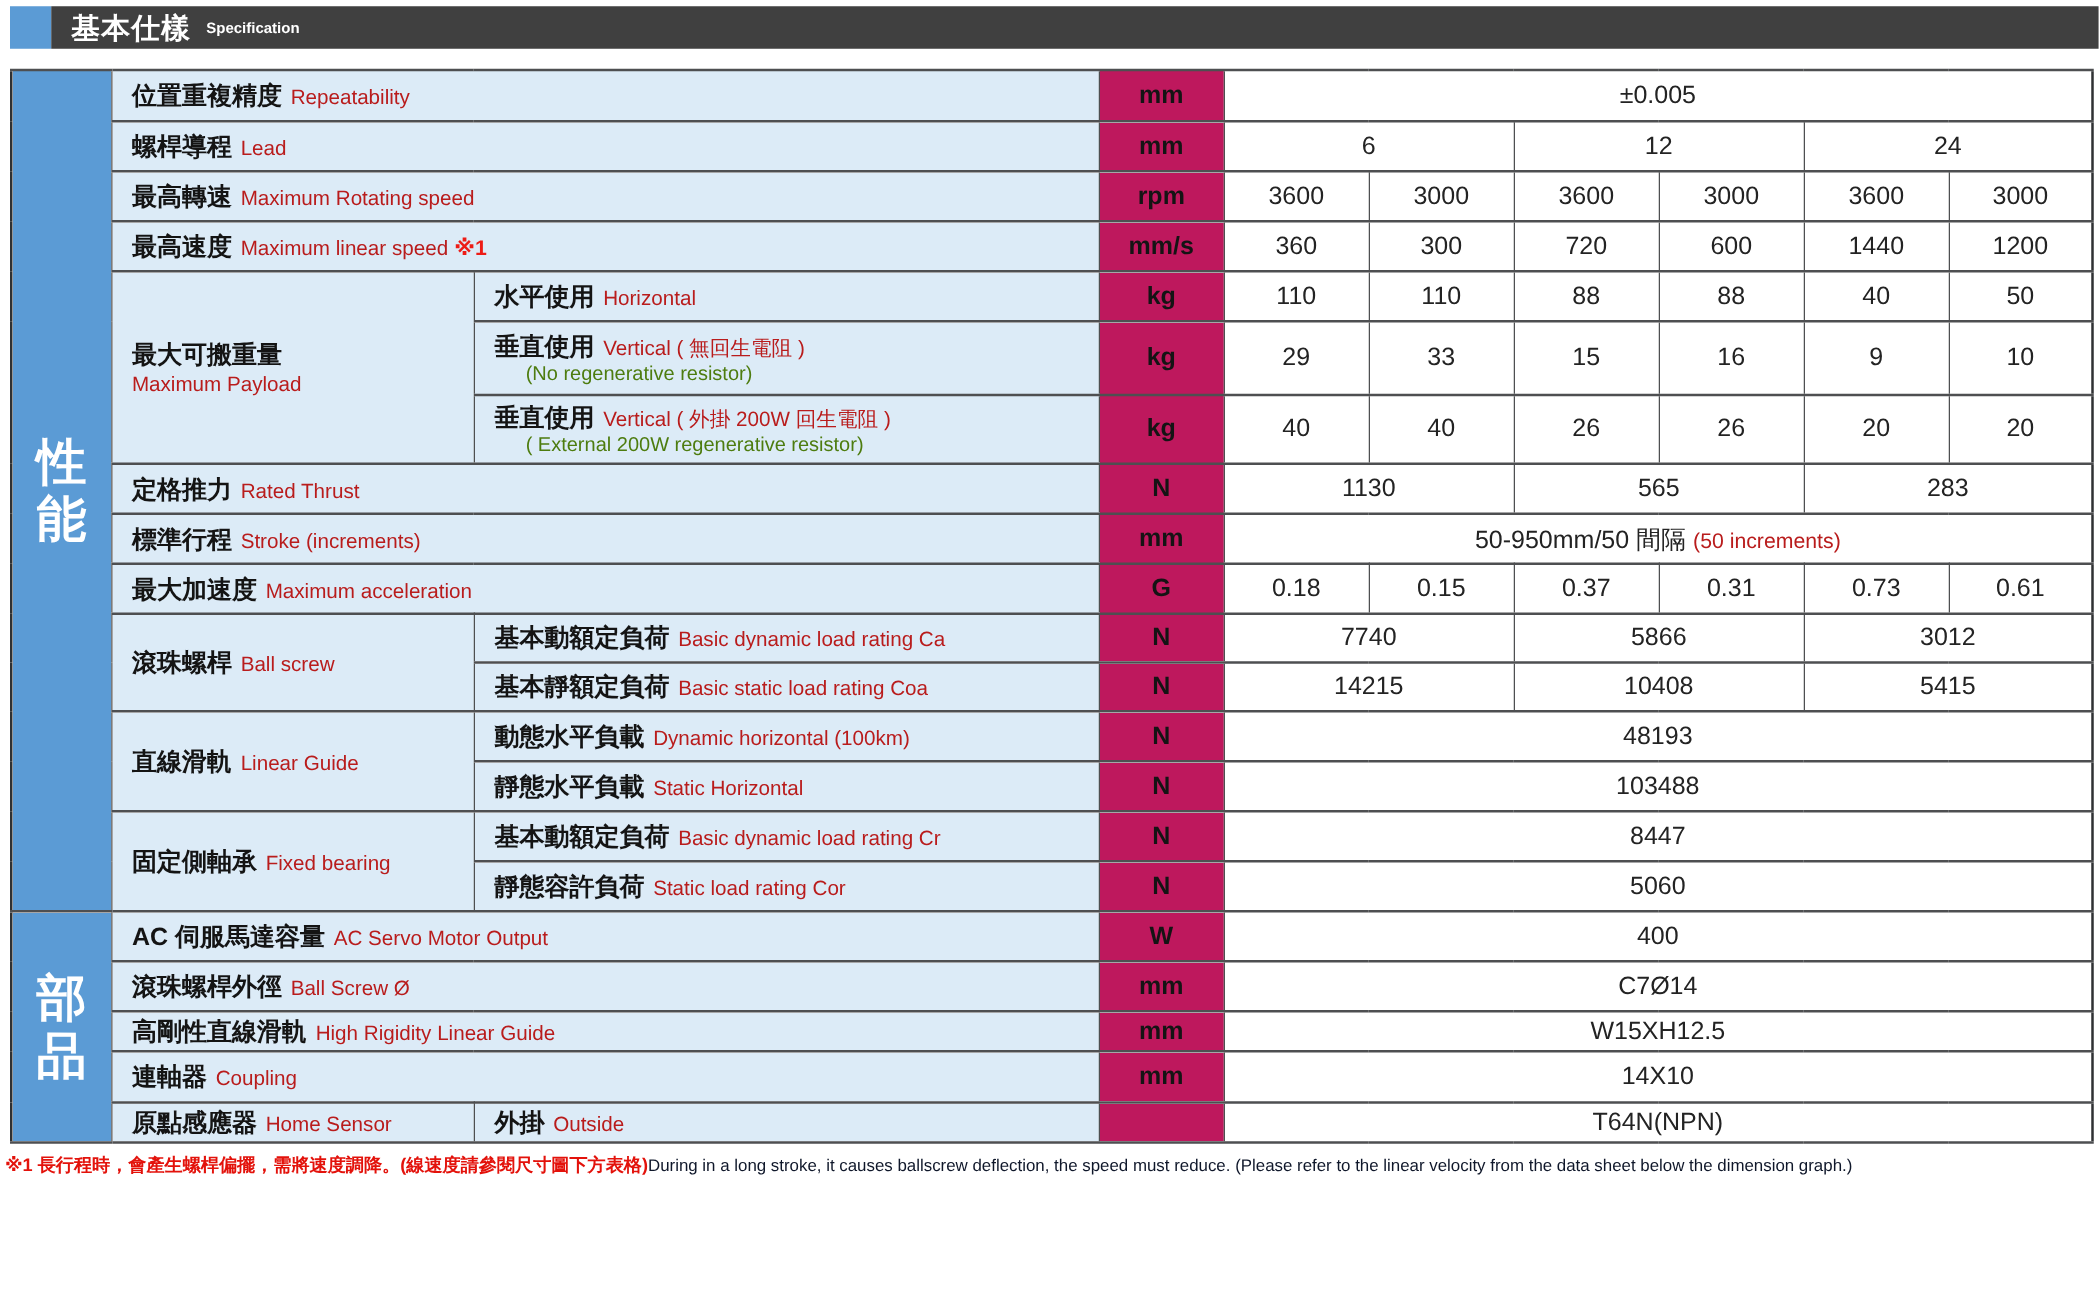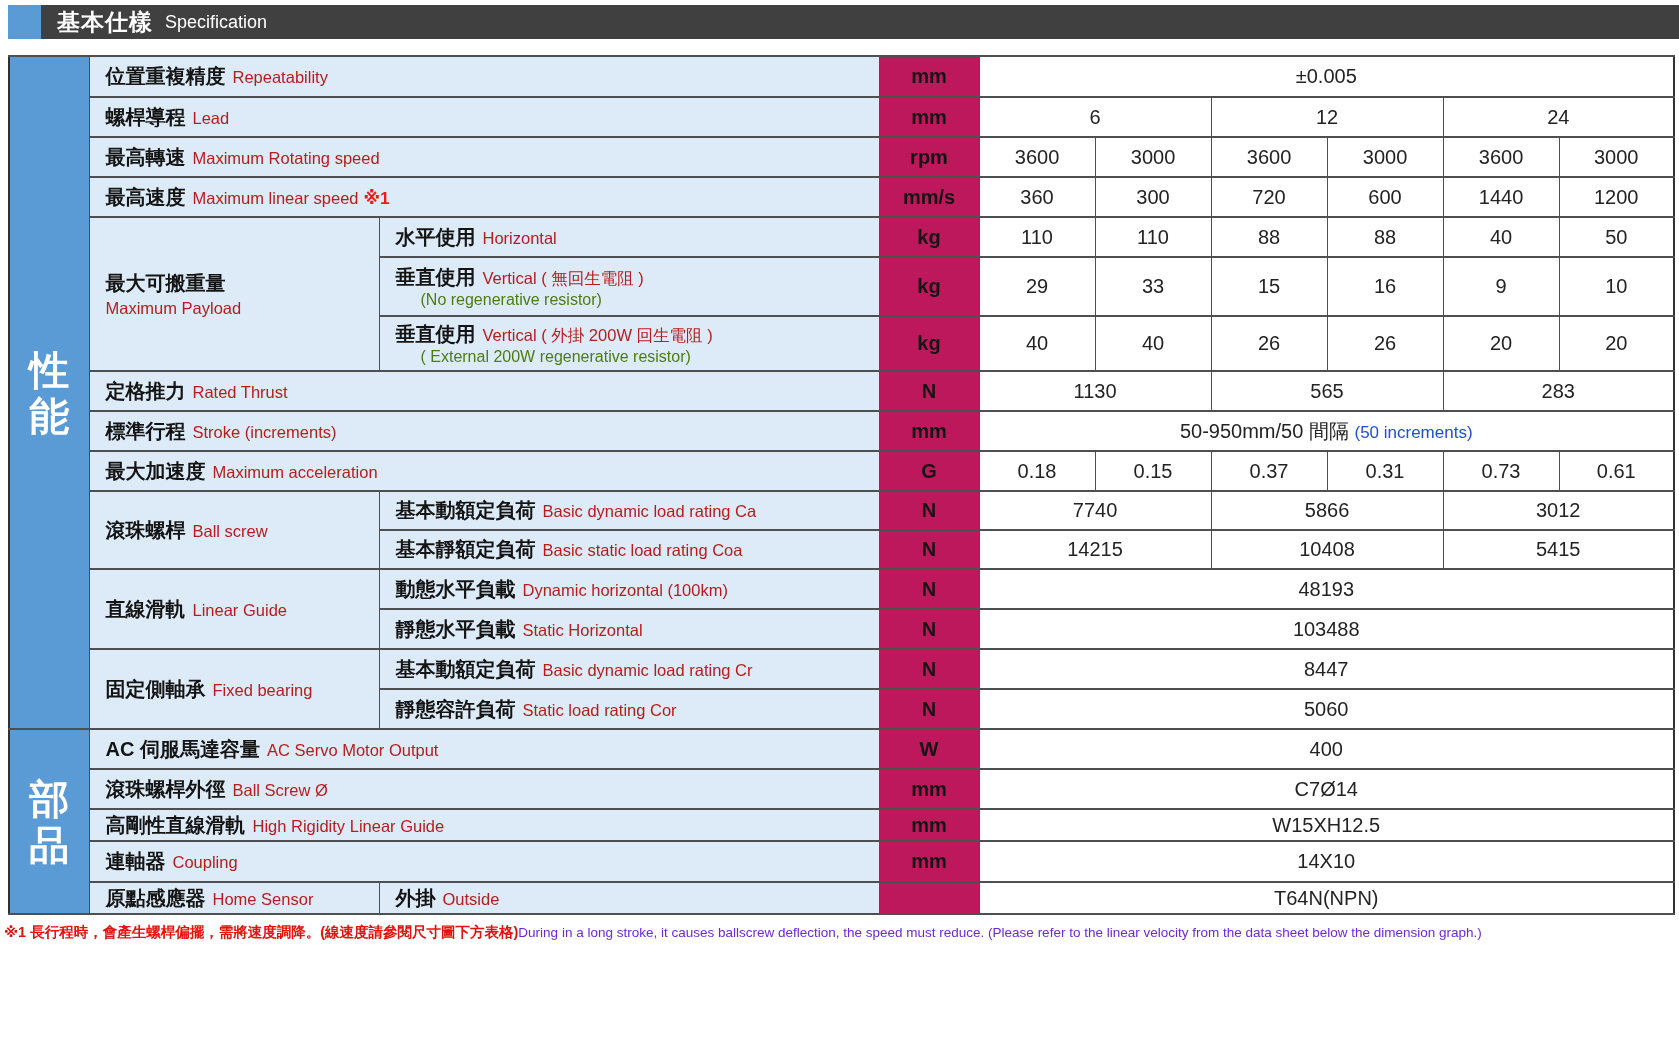--- a/index.html
+++ b/index.html
@@ -10,21 +10,21 @@
     color:#1c1c1c;
   }
   
   .header { display:flex; align-items:stretch; height:34px; margin:5px 0 0 8px; }
   .header .accent { width:33px; background:#5b9bd5; }
   .header .bar {
     flex:1; background:#404040; color:#fff;
     display:flex; align-items:center; padding-left:16px; gap:12px;
   }
   .t-zh { font-size:23px; font-weight:bold; letter-spacing:1px; }
-  .t-en { font-size:18px; font-weight:normal; }
+  .t-en { font-size:12px; font-weight:bold; }
 
   
   .table-wrap { margin:16px 4px 0 8px; }
   table { border-collapse:collapse; width:1667px; table-layout:fixed; border:2px solid #2f3133; }
   td {
     border-left:1px solid #4e4f51; border-right:1px solid #4e4f51;
     border-top:2px solid #4e4f51; border-bottom:2px solid #4e4f51;
     padding:0 6px; overflow:hidden;
   }
   tr.r39{height:39px} tr.r40{height:40px} tr.r41{height:41px}
@@ -38,26 +38,26 @@
   .label, .sub { background:#dcebf7; vertical-align:middle; padding-left:16px; }
   .zh { font-size:20px; font-weight:bold; color:#141414; }
   .en { font-size:16.5px; color:#b91c1c; padding-left:7px; }
   .en2 { display:block; font-size:16px; color:#4d7c0f; line-height:1.05; margin-top:1px;margin-left:25px; }
   .stacked .zh, .stacked .en { display:block; padding-left:0; }
   .stacked .en { margin-top:2px; }
   .note-red { color:#ed1c16; font-weight:bold; font-size:17px; padding-left:5px; }
   .unit { background:#be185d; text-align:center; vertical-align:middle;
           font-size:20px; font-weight:bold; color:#141414; }
   .val { background:#fff; text-align:center; vertical-align:middle; font-size:20px; color:#232323; }
-  .val .gray { color:#1d4ed8; font-size:17px; }
+  .val .gray { color:#b91c1c; font-size:17px; }
 
   
   .footnote { margin:8px 0 0 4px; white-space:nowrap; }
   .fn-red { color:#e3120b; font-weight:bold; font-size:14.5px; }
-  .fn-gray { color:#6d28d9; font-size:13.5px; }
+  .fn-gray { color:#0f172a; font-size:13.5px; }
 </style>
 </head>
 <body>
 
 <div class="header">
   <div class="accent"></div>
   <div class="bar">
     <span class="t-zh">基本仕樣</span>
     <span class="t-en">Specification</span>
   </div>

